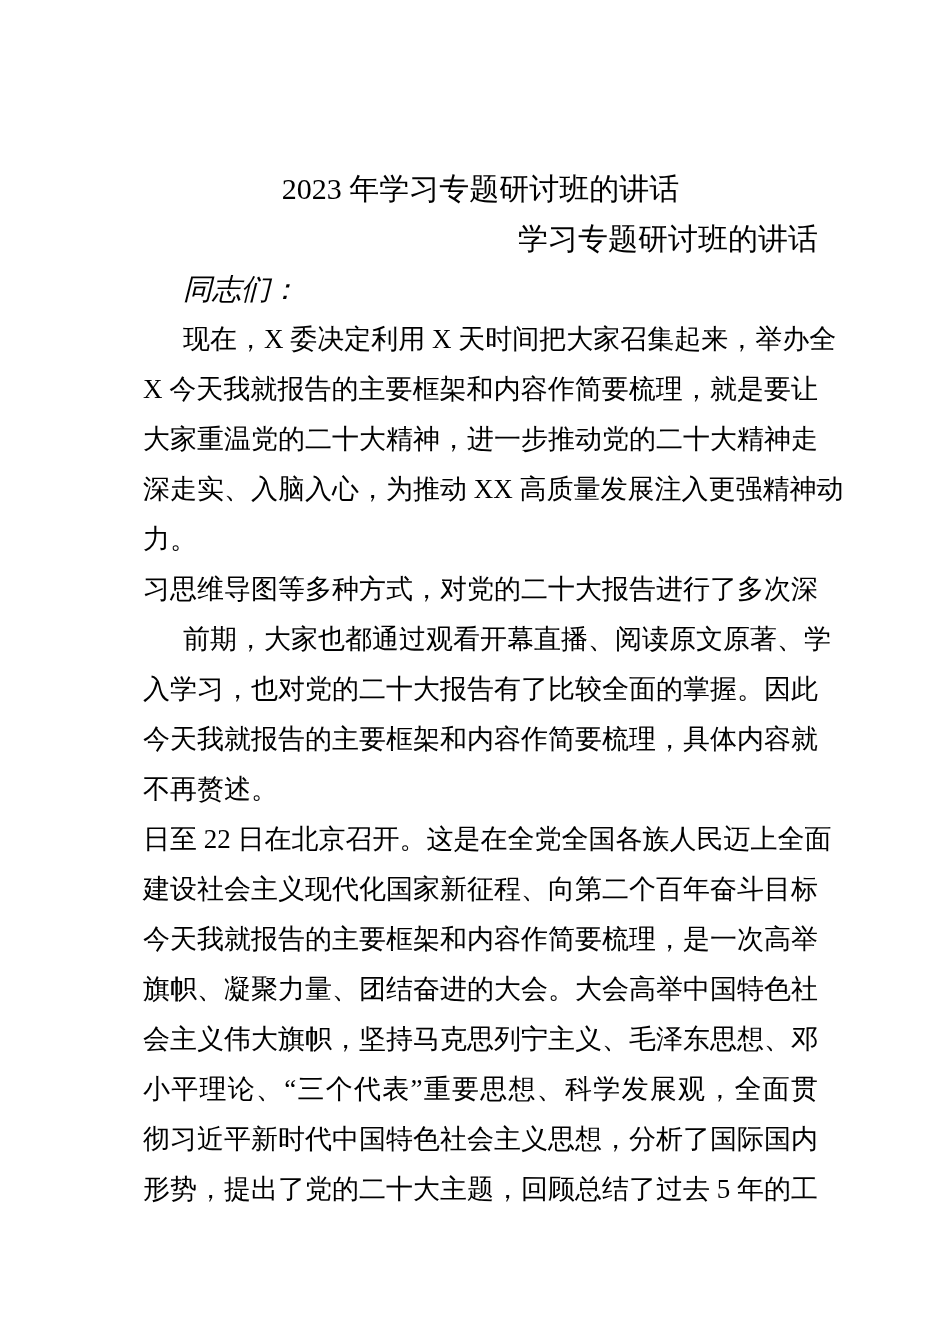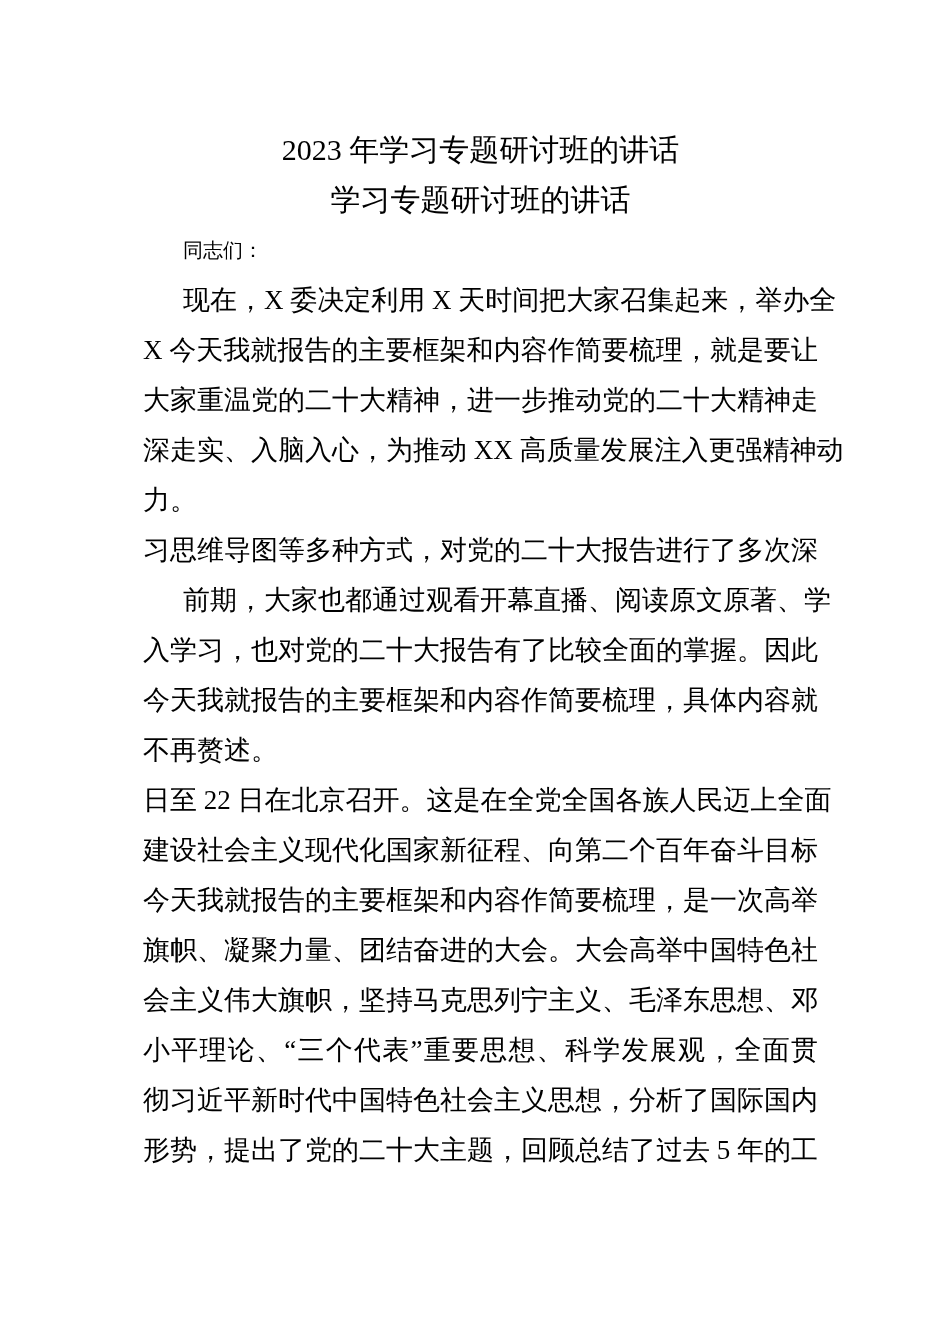--- a/index.html
+++ b/index.html
@@ -21,34 +21,36 @@
     color: #000000;
     font-family: "Liberation Serif", "DejaVu Serif", serif;
   }
   .doc-title {
     width: 675px;
     font-size: 30px;
     line-height: 50px;
     text-align: center;
     font-weight: 400;
     white-space: nowrap;
+    margin-top: 39px;
   }
   .subtitle {
     width: 675px;
     font-size: 30px;
     line-height: 50px;
-    text-align: center;
+    text-align: right;
     white-space: nowrap;
   }
   .salutation {
     width: 675px;
-    font-size: 20px;
+    font-size: 29px;
     line-height: 50px;
     text-indent: 40px;
     white-space: nowrap;
+    font-style: italic;
   }
   .paragraph {
     width: 675px;
   }
   .line {
     width: 675px;
     font-size: 27px;
     line-height: 50px;
     text-align: justify;
     text-align-last: justify;

